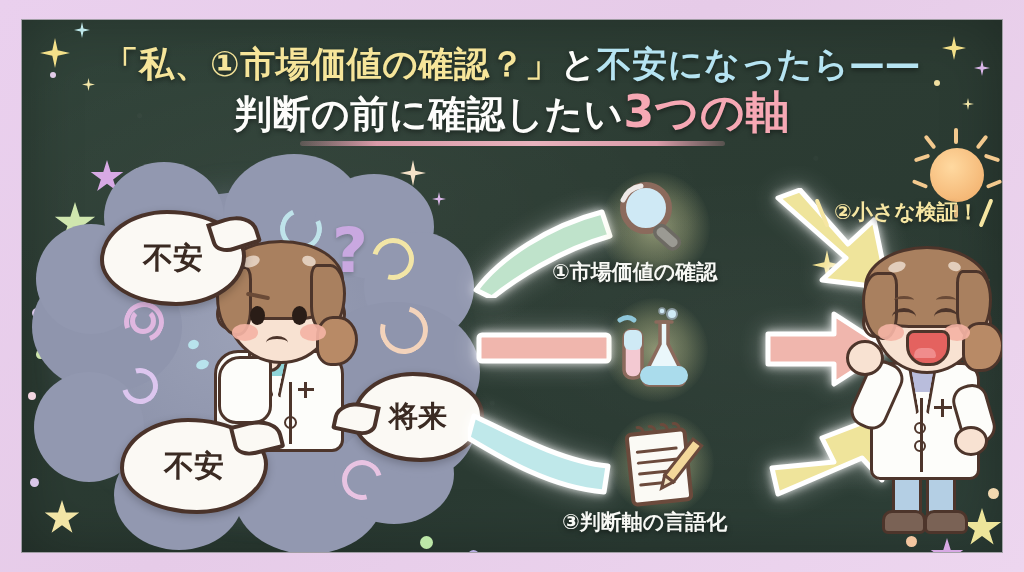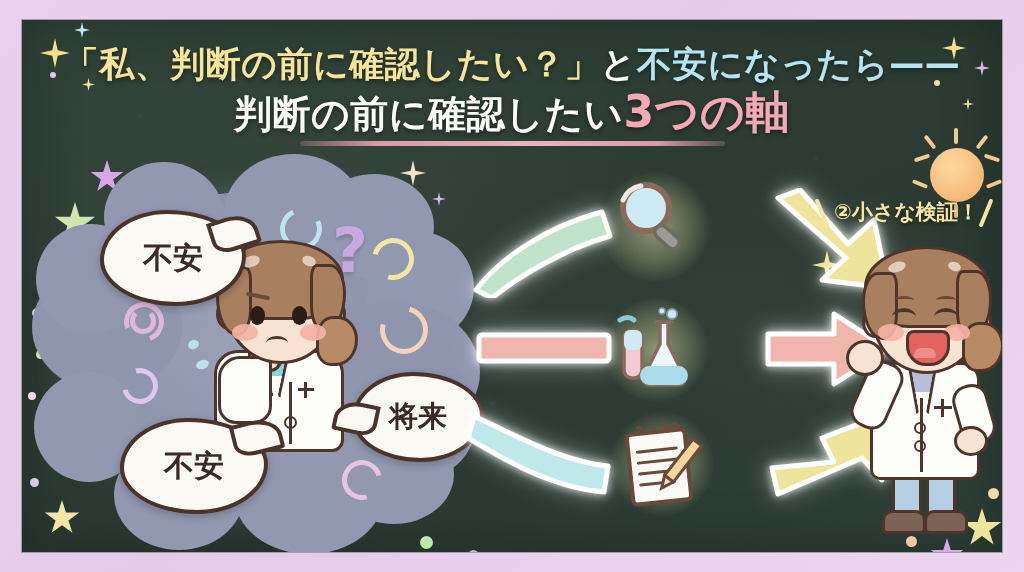--- a/index.html
+++ b/index.html
@@ -132,21 +132,21 @@
 </head>
 <body>
 
 <div id="stage">
   <div class="frame"></div>
 
   <div class="board">
 
     <div class="title-wrap">
       <div class="tline tline1">
-        <span class="t-yellow">「私、判断の前に確認したい？」</span><span class="t-white">と</span><span class="t-blue">不安になったら——</span>
+        <span class="t-yellow">「私、①市場価値の確認？」</span><span class="t-white">と</span><span class="t-blue">不安になったら——</span>
       </div>
       <div class="tline tline2">
         <span class="t-white">判断の前に確認したい</span><span class="t-pink">3つの軸</span>
       </div>
       <div class="t-underline"></div>
     </div>
 
     <div class="spark four-point" style="left:18px;top:18px;width:30px;height:30px;background:#f3e089;"></div>
     <div class="spark four-point" style="left:52px;top:2px;width:16px;height:16px;background:#bfe8ea;"></div>
     <div class="spark dot" style="left:28px;top:52px;width:6px;height:6px;background:#e2cbe8;"></div>
@@ -269,20 +269,21 @@
       </svg>
     </div>
     <div class="icon-halo" style="left:578px;top:152px;width:110px;height:110px;"></div>
     <div class="chalk-shape" style="left:592px;top:158px;width:82px;height:82px;">
       <svg width="82" height="82" viewBox="0 0 82 82">
         <circle cx="32" cy="30" r="23" fill="#cfe9f5" stroke="#8b6a5c" stroke-width="6"></circle>
         <path d="M9 22 a24 24 0 0 1 18 -14" stroke="#ffffff" stroke-width="5" fill="none" stroke-linecap="round" opacity=".85"></path>
         <rect x="47" y="45" width="28" height="13" rx="6" transform="rotate(42 47 45)" fill="#9b9a93" stroke="#6d6a63" stroke-width="3.5"></rect>
       </svg>
     </div>
+    <div class="step-label" style="left:530px;top:238px;">①市場価値の確認</div>
     <div class="chalk-shape glow-white" style="left:748px;top:168px;width:128px;height:108px;">
       <svg width="128" height="108" viewBox="0 0 128 108">
         <path d="M8 10 L 30 2 L 78 56 L 104 32 L 118 100 L 52 92 L 76 70 Z" fill="#efe49b" stroke="#ffffff" stroke-width="5" stroke-linejoin="round"></path>
       </svg>
     </div>
 
     <div class="chalk-shape glow-white" style="left:452px;top:310px;width:140px;height:36px;">
       <svg width="140" height="36" viewBox="0 0 140 36">
         <rect x="5" y="5" width="130" height="26" rx="3" fill="#f0b6ad" stroke="#ffffff" stroke-width="5"></rect>
       </svg>
@@ -326,20 +327,21 @@
           <path d="M28 9 a5 5 0 0 1 7 5"></path>
           <path d="M40 7 a5 5 0 0 1 7 5"></path>
           <path d="M52 6 a5 5 0 0 1 7 5"></path>
         </g>
         <g transform="rotate(38 58 50)">
           <rect x="52" y="18" width="11" height="46" fill="#f4d89a" stroke="#6b4a3c" stroke-width="3"></rect>
           <path d="M52 64 L57.5 76 L63 64 Z" fill="#f2e2c0" stroke="#6b4a3c" stroke-width="3"></path>
         </g>
       </svg>
     </div>
+    <div class="step-label" style="left:540px;top:488px;">③判断軸の言語化</div>
     <div class="chalk-shape glow-white" style="left:742px;top:386px;width:136px;height:94px;">
       <svg width="136" height="94" viewBox="0 0 136 94">
         <path d="M8 62 L 70 56 L 58 32 L 126 6 L 118 74 L 98 52 L 14 88 Z" fill="#efe49b" stroke="#ffffff" stroke-width="5" stroke-linejoin="round"></path>
       </svg>
     </div>
 
     <div class="sun" style="left:908px;top:128px;width:54px;height:54px;"></div>
     <div class="sun-ray" style="left:932px;top:108px;width:4px;height:16px;"></div>
     <div class="sun-ray" style="left:906px;top:114px;width:4px;height:16px;transform:rotate(-38deg);"></div>
     <div class="sun-ray" style="left:958px;top:114px;width:4px;height:16px;transform:rotate(38deg);"></div>

